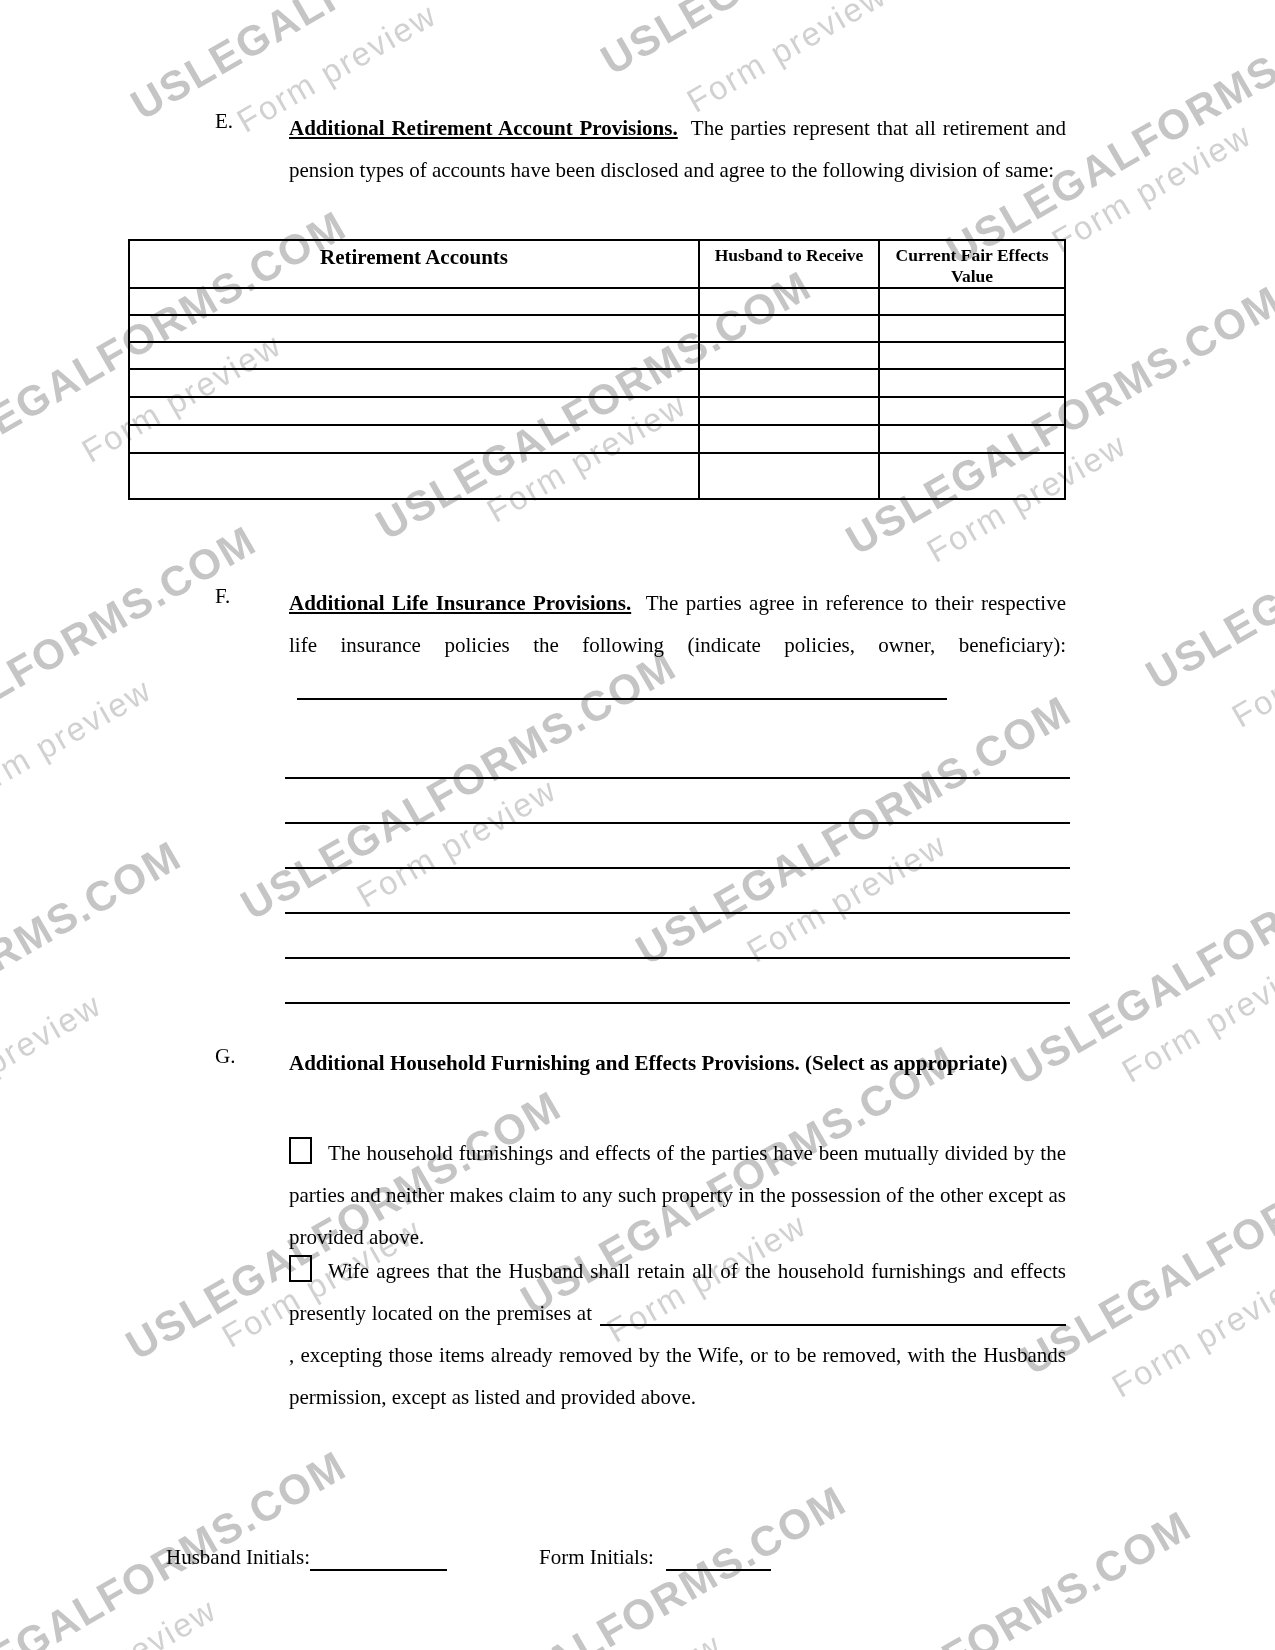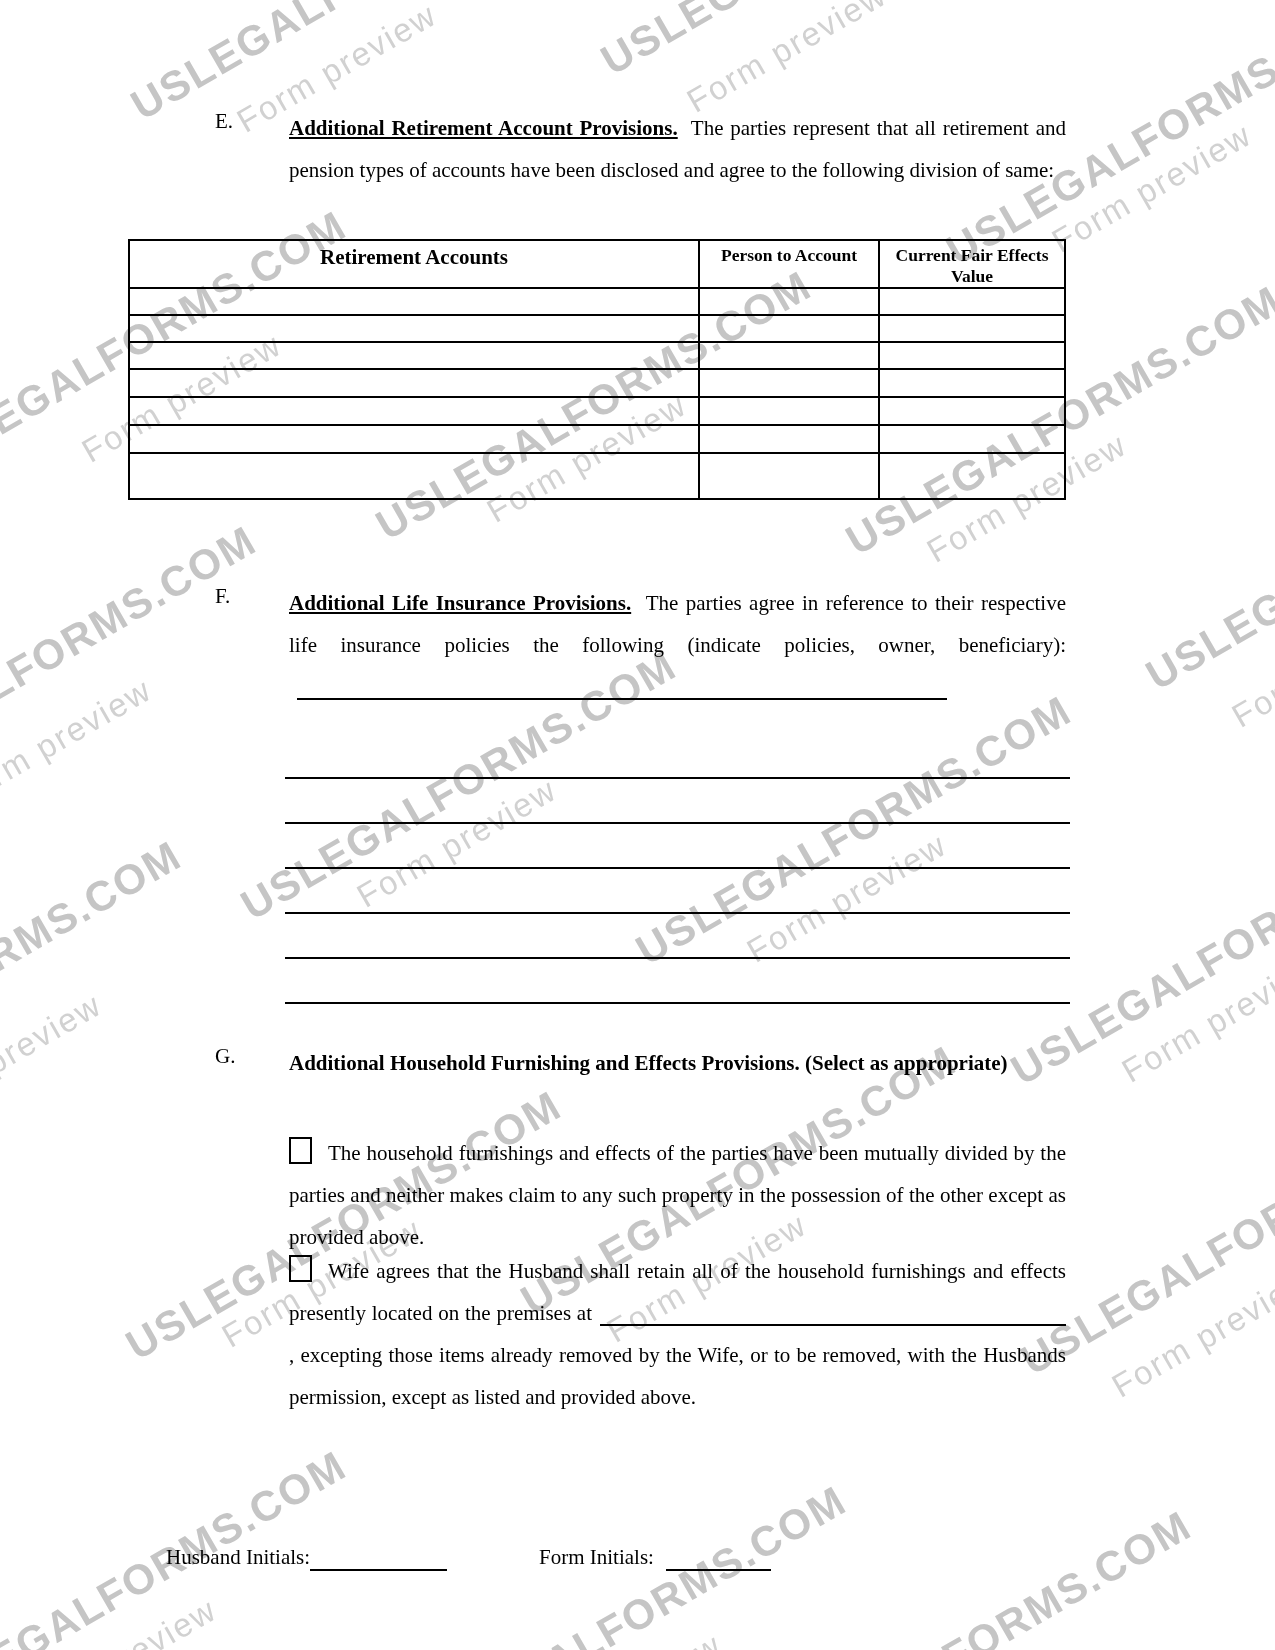--- a/index.html
+++ b/index.html
@@ -87,21 +87,21 @@
 
     <table class="rt" style="top:239px">
       <colgroup>
           <col style="width:570px">
           <col style="width:180px">
           <col style="width:186px">
         </colgroup>
       <thead>
         <tr style="height:47px">
           <th class="big">Retirement Accounts</th>
-          <th class="small">Person to Account</th>
+          <th class="small">Husband to Receive</th>
           <th class="small">Current Fair Effects Value</th>
         </tr>
       </thead>
       <tbody id="rt-body">
           <tr style="height: 27px;">
             <td></td>
             <td></td>
             <td></td>
           </tr>
           <tr style="height: 27px;">

